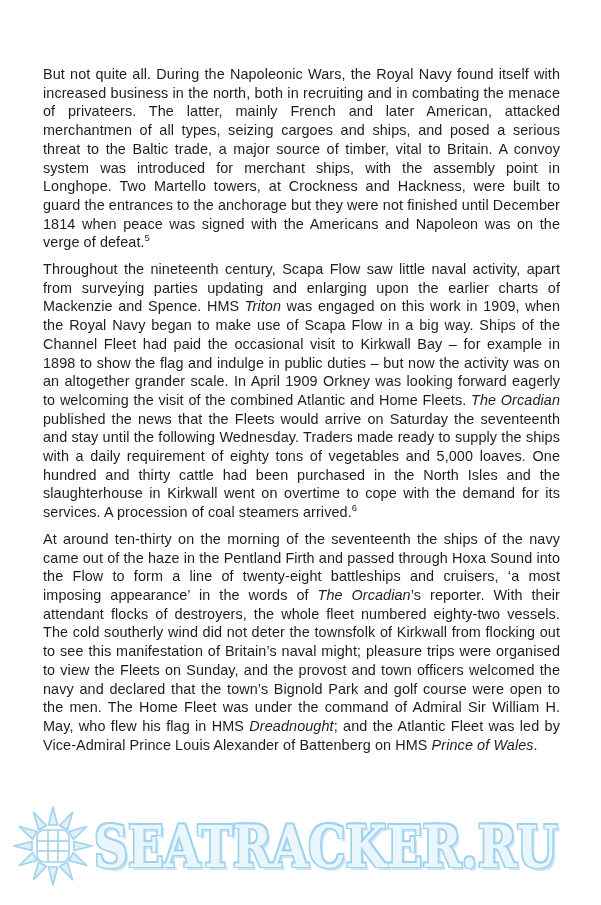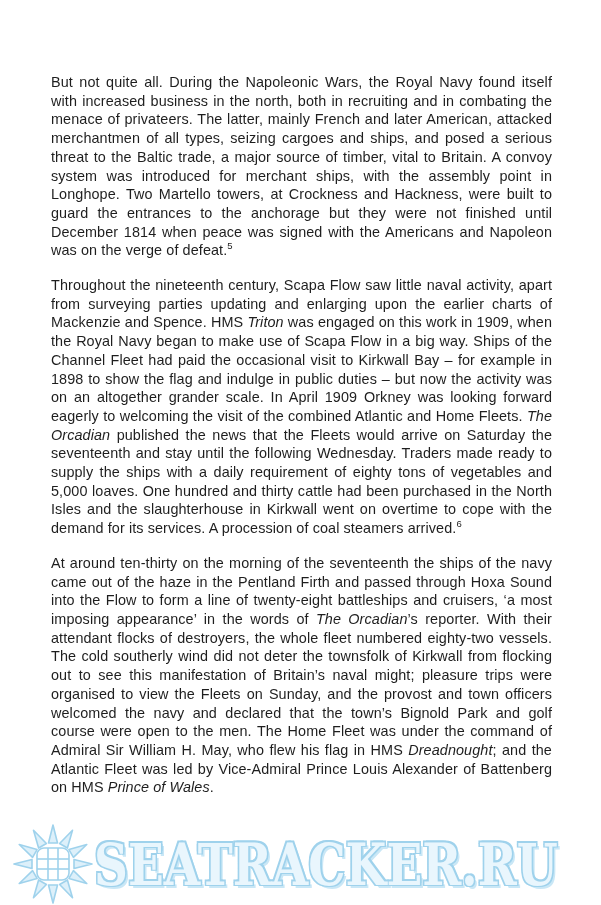--- a/index.html
+++ b/index.html
@@ -16,33 +16,33 @@
     top: 57px;
     left: 35px;
     width: 533px;
     color: #1e1e1e;
     font-size: 14.4px;
     line-height: 18.7px;
     letter-spacing: 0.1px;
     text-align: justify;
   }
   .text-block p {
-    margin: 16px;
+    margin: 8px;
     padding: 0;
   }
   .text-block i { }
   .text-block sup {
     font-size: 9.5px;
     line-height: 0;
     vertical-align: super;
   }
   .watermark {
     position: absolute;
     left: 12px;
-    bottom: 0;
+    bottom: 18px;
     width: 577px;
     display: flex;
     align-items: center;
     gap: 0px;
   }
   .wm-sun {
     flex: 0 0 auto;
     width: 82px;
     height: 82px;
   }

